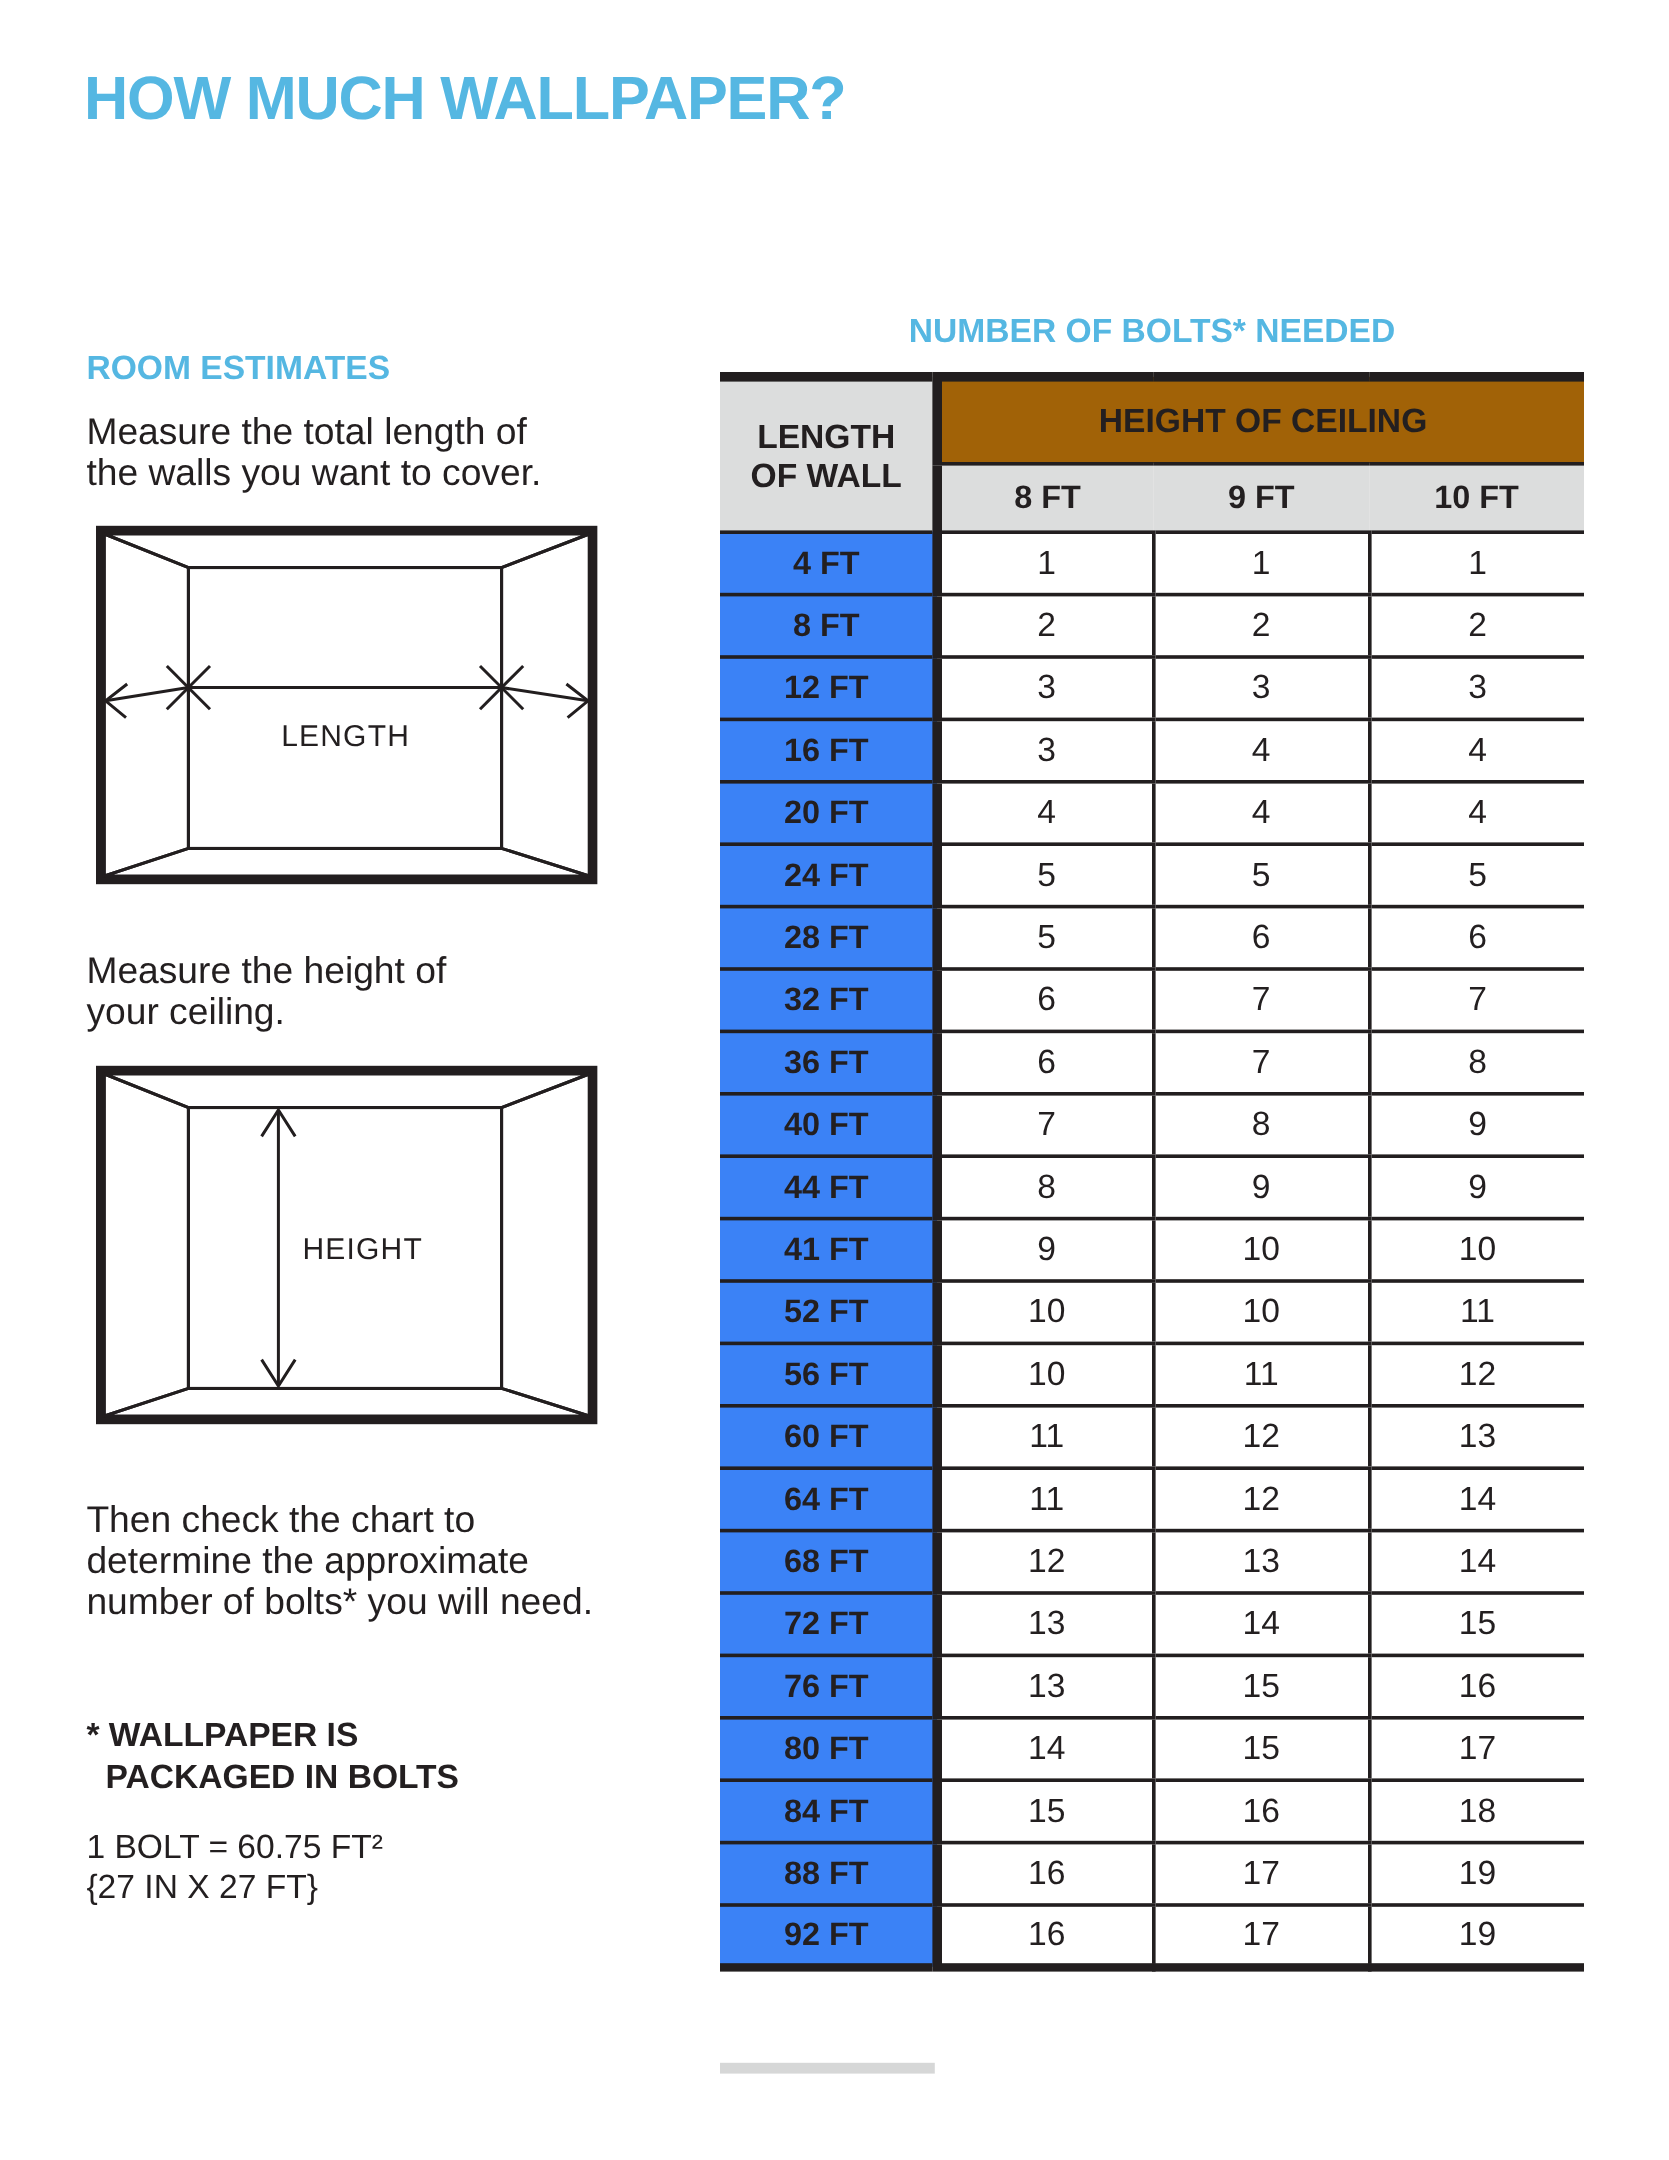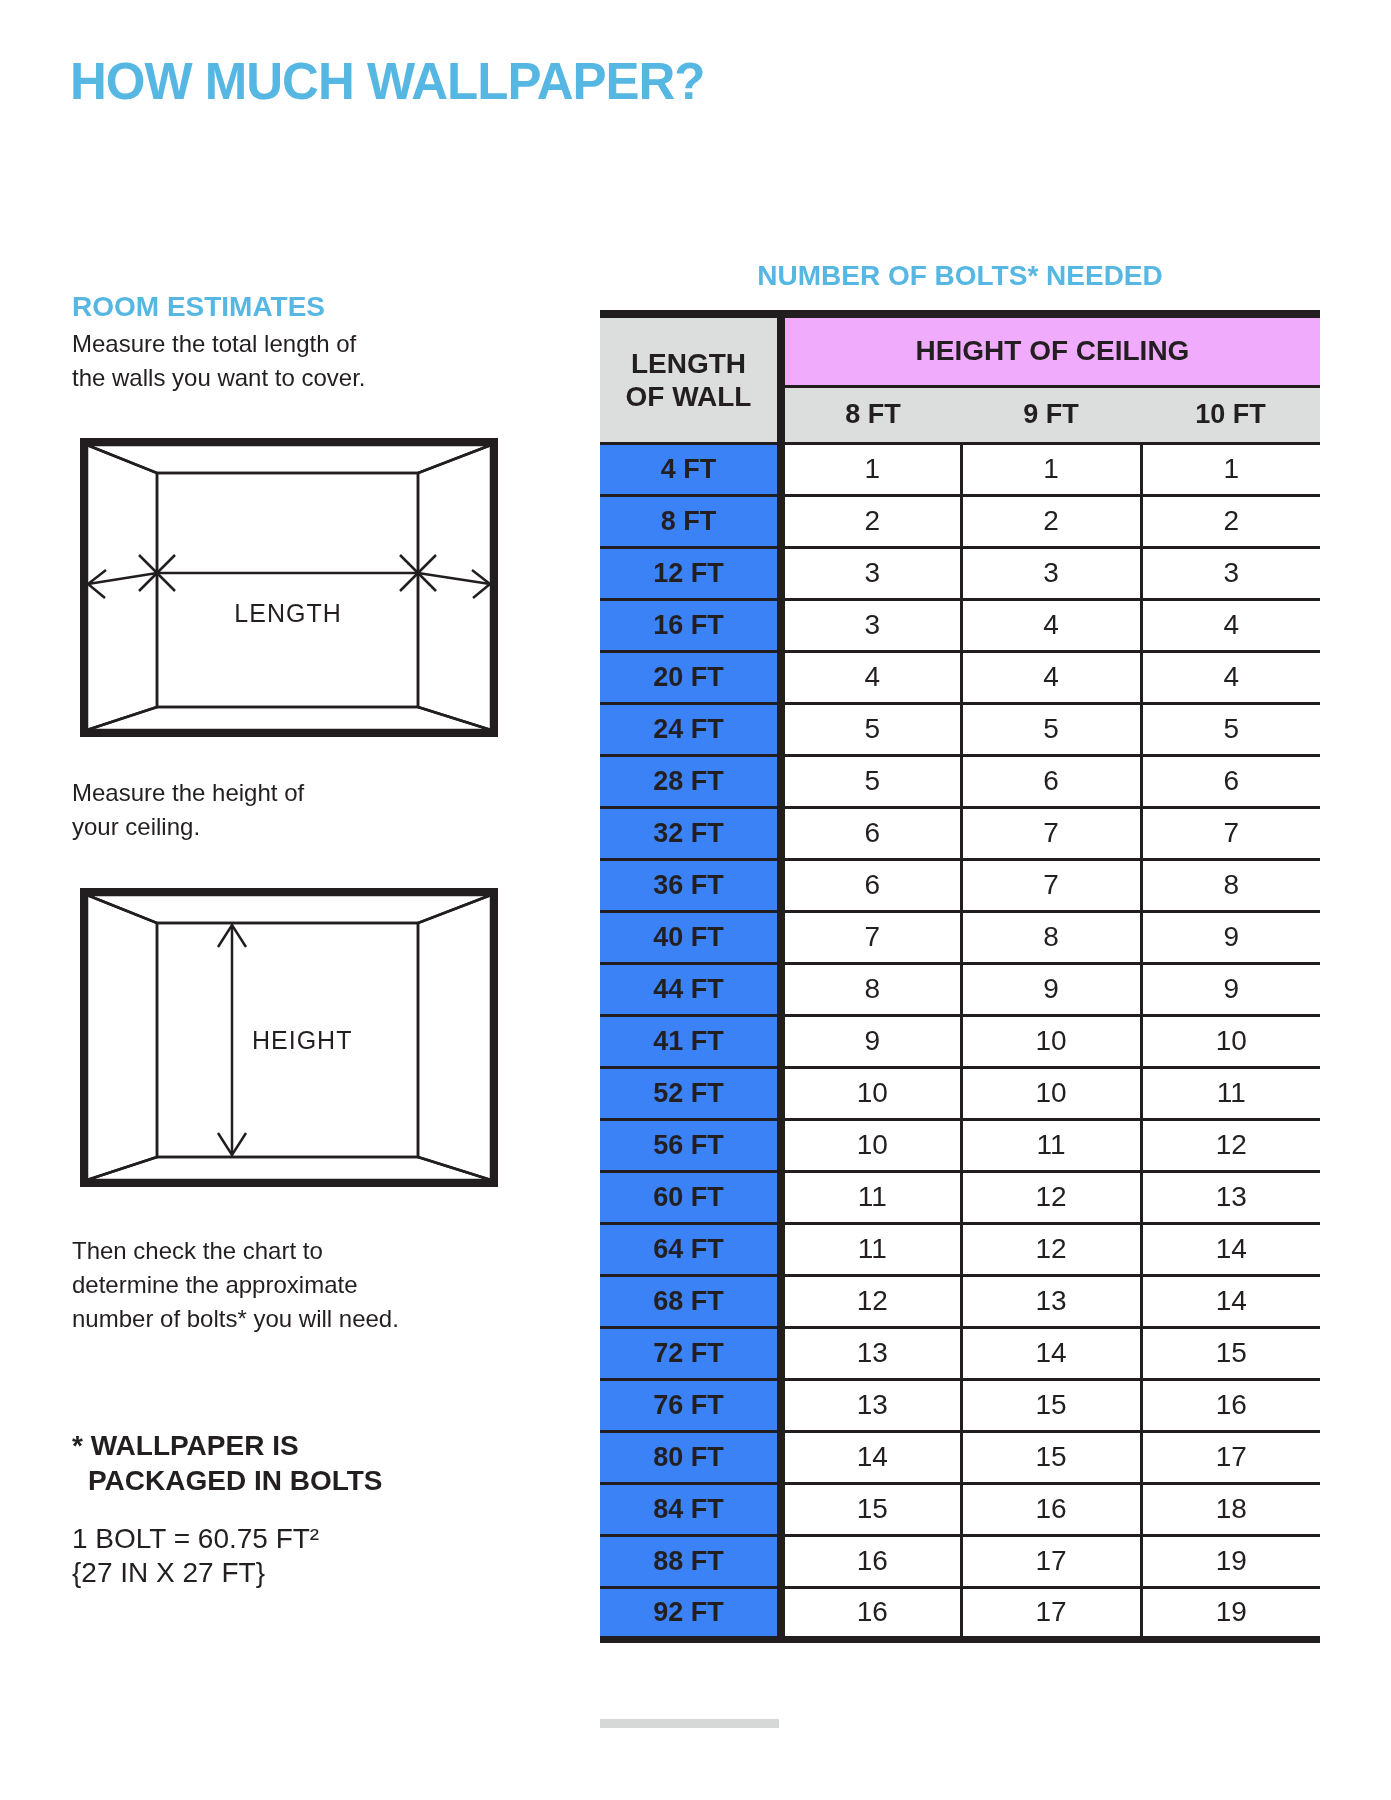--- a/index.html
+++ b/index.html
@@ -21,21 +21,21 @@
   }
 
   
   .section-heading {
     font-size:28px; font-weight:bold; color:#55b7e2; letter-spacing:0px;
   }
   #room-estimates-heading { left:72px; top:260px;margin-top:31px; }
   #bolts-needed-heading { left:600px; top:260px; width:720px; text-align:center; }
 
   
-  .copy { font-size:24px; line-height:34px; color:#231f20; }
+  .copy { font-size:31px; line-height:34px; color:#231f20;margin-top:16px; }
   .copy span { display:block; }
   #measure-length-text { left:72px; top:327px; }
   #measure-height-text { left:72px; top:776px; }
   #check-chart-text    { left:72px; top:1234px; }
 
   
   #room-length-diagram { left:80px; top:438px; }
   #room-height-diagram { left:80px; top:888px; }
   .diag-line { stroke:#221e1f; stroke-width:2.5; fill:none; }
   .diag-label { font-family:"Liberation Sans","DejaVu Sans",sans-serif; font-size:25px; fill:#231f20; letter-spacing:1px; }
@@ -56,21 +56,21 @@
     border-bottom:7px solid #221e1f;
     font-family:"Liberation Sans","DejaVu Sans",sans-serif;
   }
   #bolts-table th, #bolts-table td { text-align:center; vertical-align:middle; }
   #bolts-table .len-head {
     background:#dcdddd; font-size:28px; font-weight:bold; line-height:33px;
     border-bottom:3px solid #221e1f;
   }
   #bolts-table .len-head span { display:block; }
   #bolts-table .group-head {
-    background:#f0abfc; font-size:28px; font-weight:bold;
+    background:#a16207; font-size:28px; font-weight:bold;
     height:72px;
     border-left:8px solid #221e1f;
     border-bottom:3px solid #221e1f;
   }
   #bolts-table .sub-head {
     background:#dcdddd; font-size:27px; font-weight:bold;
     height:57px;
     border-bottom:3px solid #221e1f;
   }
   #bolts-table .sub-head.first { border-left:8px solid #221e1f; }

